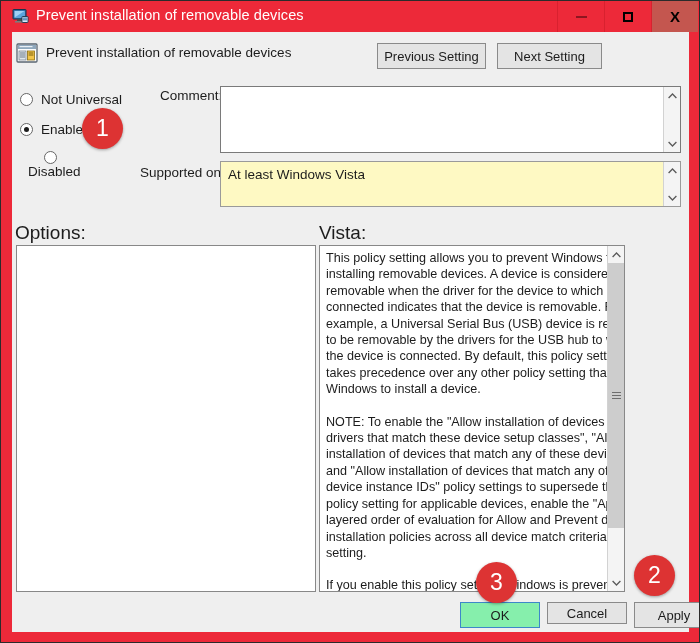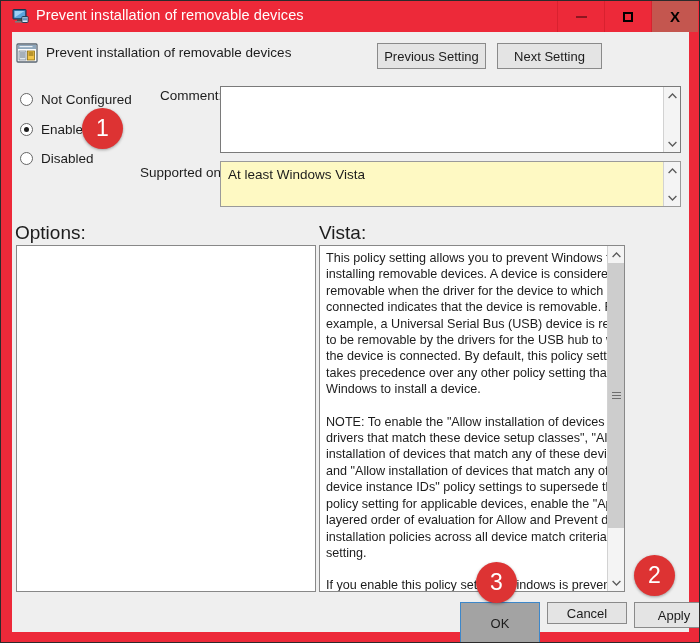--- a/index.html
+++ b/index.html
@@ -149,21 +149,21 @@
     border-radius: 50%;
     background: #1c1c1c;
   }
   .radio-label {
     margin-left: 8px;
     font-size: 13.5px;
     color: #1c1c1c;
   }
   .radio-notconf { left: 8px;  top: 60px; }
   .radio-enabled { left: 8px;  top: 90px; }
-  .radio-disabled{ left: 8px;  top: 119px; }
+  .radio-disabled{ left: 8px;  top: 119px; flex-direction: column; }
 
   
   .field-label {
     position: absolute;
     font-size: 13.5px;
     color: #1c1c1c;
     white-space: nowrap;
   }
   .lbl-comment   { left: 128px; top: 56px; margin-left: 20px; }
   .lbl-supported { left: 128px; top: 133px; }
@@ -253,23 +253,23 @@
     width: 330px;
     font-size: 12.6px;
     line-height: 16.4px;
     color: #1c1c1c;
   }
   .help-text p { margin: 0 0 16px 0; }
   .help-text p:last-child { margin-bottom: 0; }
 
   
   .btn-ok {
-    left: 448px; top: 570px; width: 80px; height: 42px;
+    left: 448px; top: 570px; width: 80px; height: 26px;
     border: 1px solid #3d87c9;
-    background: #a3a3a3;
+    background: #86efac;
   }
   .btn-cancel { left: 535px; top: 570px; width: 80px; height: 22px; }
   .btn-apply  { left: 622px; top: 570px; width: 80px; height: 26px; }
 
   
   .badge {
     position: absolute;
     width: 41px; height: 41px;
     border-radius: 50%;
     background: #dd3333;
@@ -336,21 +336,21 @@
         <rect x="12.6" y="11.5" width="4.8" height="1" fill="#7d6310"></rect>
       </svg>
     </span>
     <div class="header-title">Prevent installation of removable devices</div>
 
     <button class="btn btn-prev">Previous Setting</button>
     <button class="btn btn-next">Next Setting</button>
 
     <div class="radio-row radio-notconf">
       <span class="radio-mark"></span>
-      <span class="radio-label">Not Configured</span>
+      <span class="radio-label">Not Universal</span>
     </div>
     <div class="radio-row radio-enabled">
       <span class="radio-mark checked"></span>
       <span class="radio-label">Enabled</span>
     </div>
     <div class="radio-row radio-disabled">
       <span class="radio-mark"></span>
       <span class="radio-label">Disabled</span>
     </div>
 

